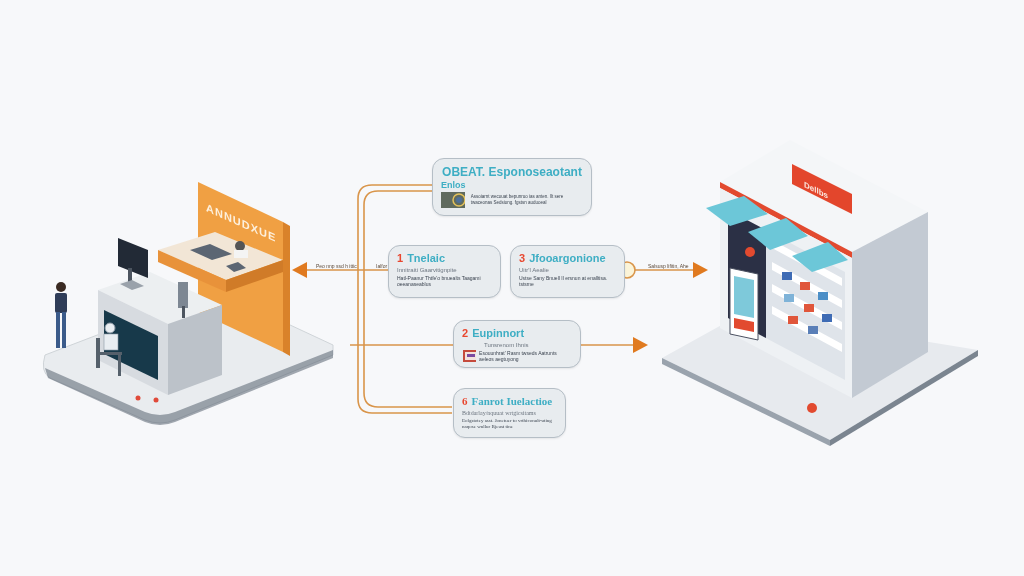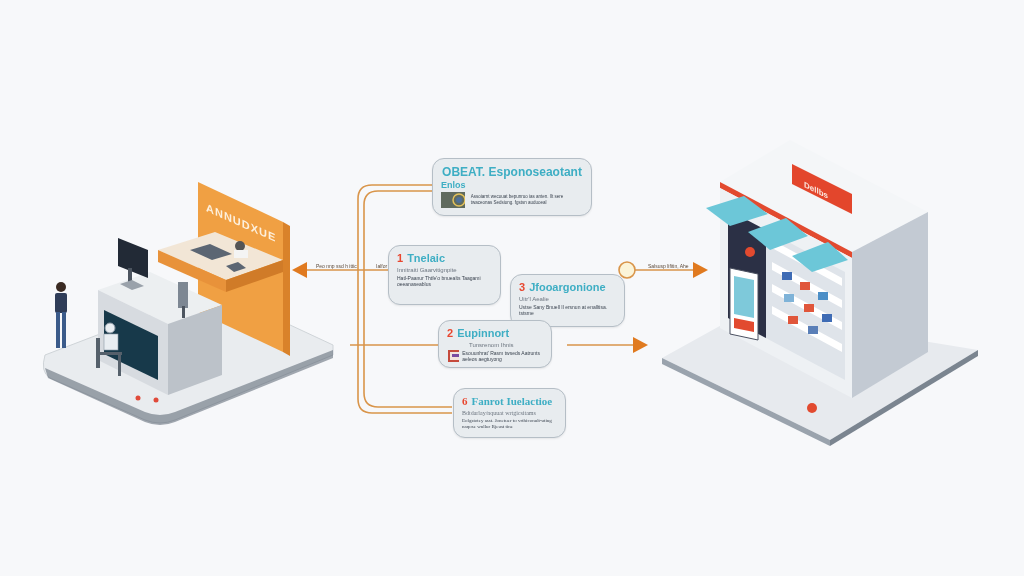--- a/index.html
+++ b/index.html
@@ -148,33 +148,33 @@
   <div style="display:flex; gap:6px; margin-top:2px;">
     <svg class="thumb" width="36" height="16">
       <rect width="36" height="16" fill="#5f6a5e"></rect>
       <circle cx="18" cy="8" r="6" fill="none" stroke="#e3c15a" stroke-width="1.5"></circle>
       <circle cx="18" cy="8" r="3" fill="#4d6f99"></circle>
     </svg>
     <div class="desc" style="font-size:4.5px;">Assoiarnt wecouat bepunruo ias anten. Ilt sere twaceonas Sedsiong. fgstsn auduoeal</div>
   </div>
 </div>
 
-<div class="card" style="left:388px; top:245px; width:113px; height:60px;">
+<div class="card" style="left:388px; top:245px; width:113px; height:53px;">
   <div class="title"><span class="num">1</span><span>Tnelaic</span></div>
   <div class="sub">Innitraiti Gaarvitignpite</div>
   <div class="desc">Hatl-Paanur Thtfe'o bnuealts Taagami oeeanaseablus</div>
 </div>
 
-<div class="card" style="left:510px; top:245px; width:115px; height:53px;margin-top:29px;">
+<div class="card" style="left:510px; top:245px; width:115px; height:53px;">
   <div class="title"><span class="num">3</span><span>Jfooargonione</span></div>
   <div class="sub">Uitr'l Aealie</div>
   <div class="desc">Ustse Sany Bnuell Il ersnun at enalltisa. tstsme</div>
 </div>
 
-<div class="card" style="left:438px; top:320px; width:114px; height:48px;">
+<div class="card" style="left:453px; top:320px; width:128px; height:48px;">
   <div class="title"><span class="num">2</span><span>Eupinnort</span></div>
   <div class="sub" style="margin-left:22px;">Tunsrenom Ihnis</div>
   <div style="display:flex; gap:3px;">
     <svg class="thumb" width="18" height="14">
       <rect x="1" y="2" width="16" height="12" fill="#c54a3c"></rect>
       <rect x="3" y="4" width="12" height="8" fill="#f2e2dd"></rect>
       <rect x="5" y="6" width="8" height="3" fill="#7a4aa0"></rect>
     </svg>
     <div class="desc">Esouunhrat' Rasm twseds Aatrunts aeleos aegtuyong</div>
   </div>

